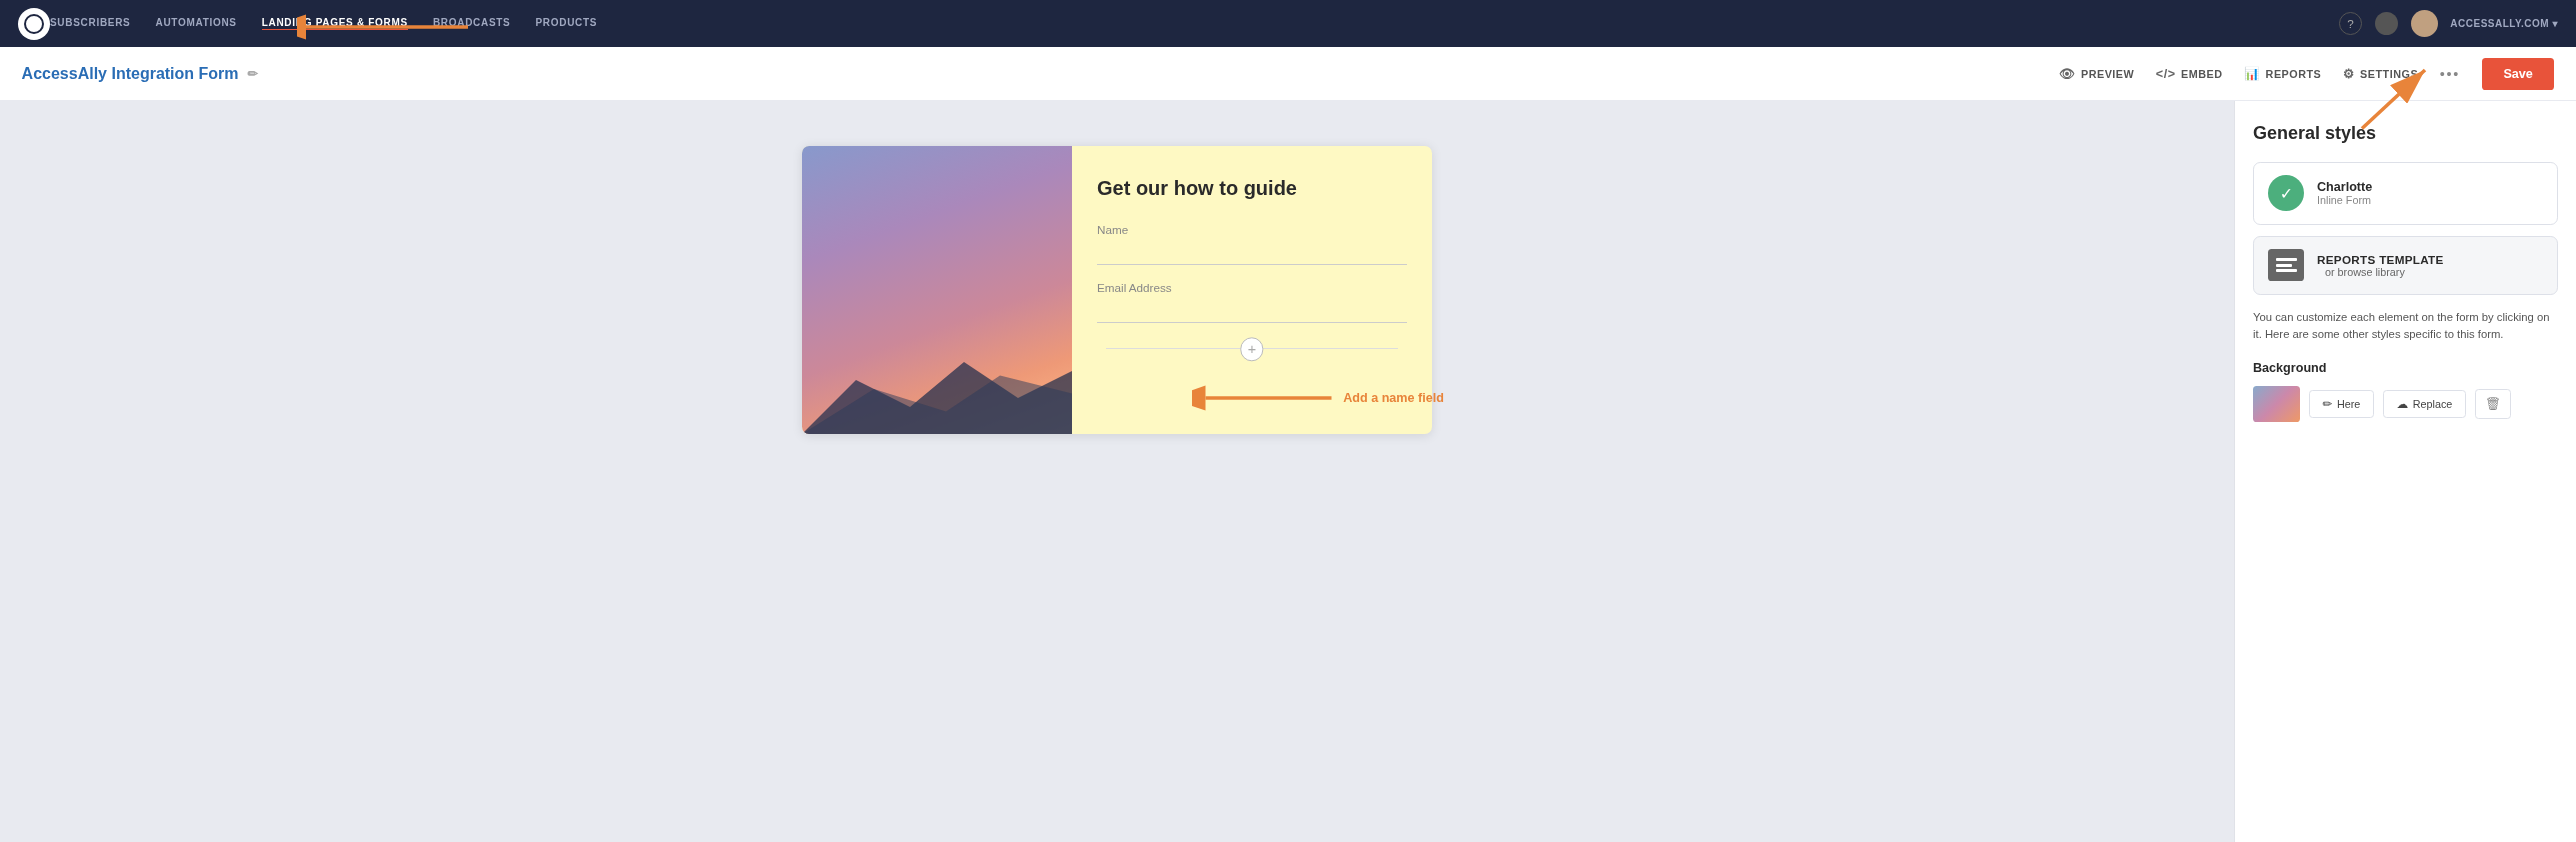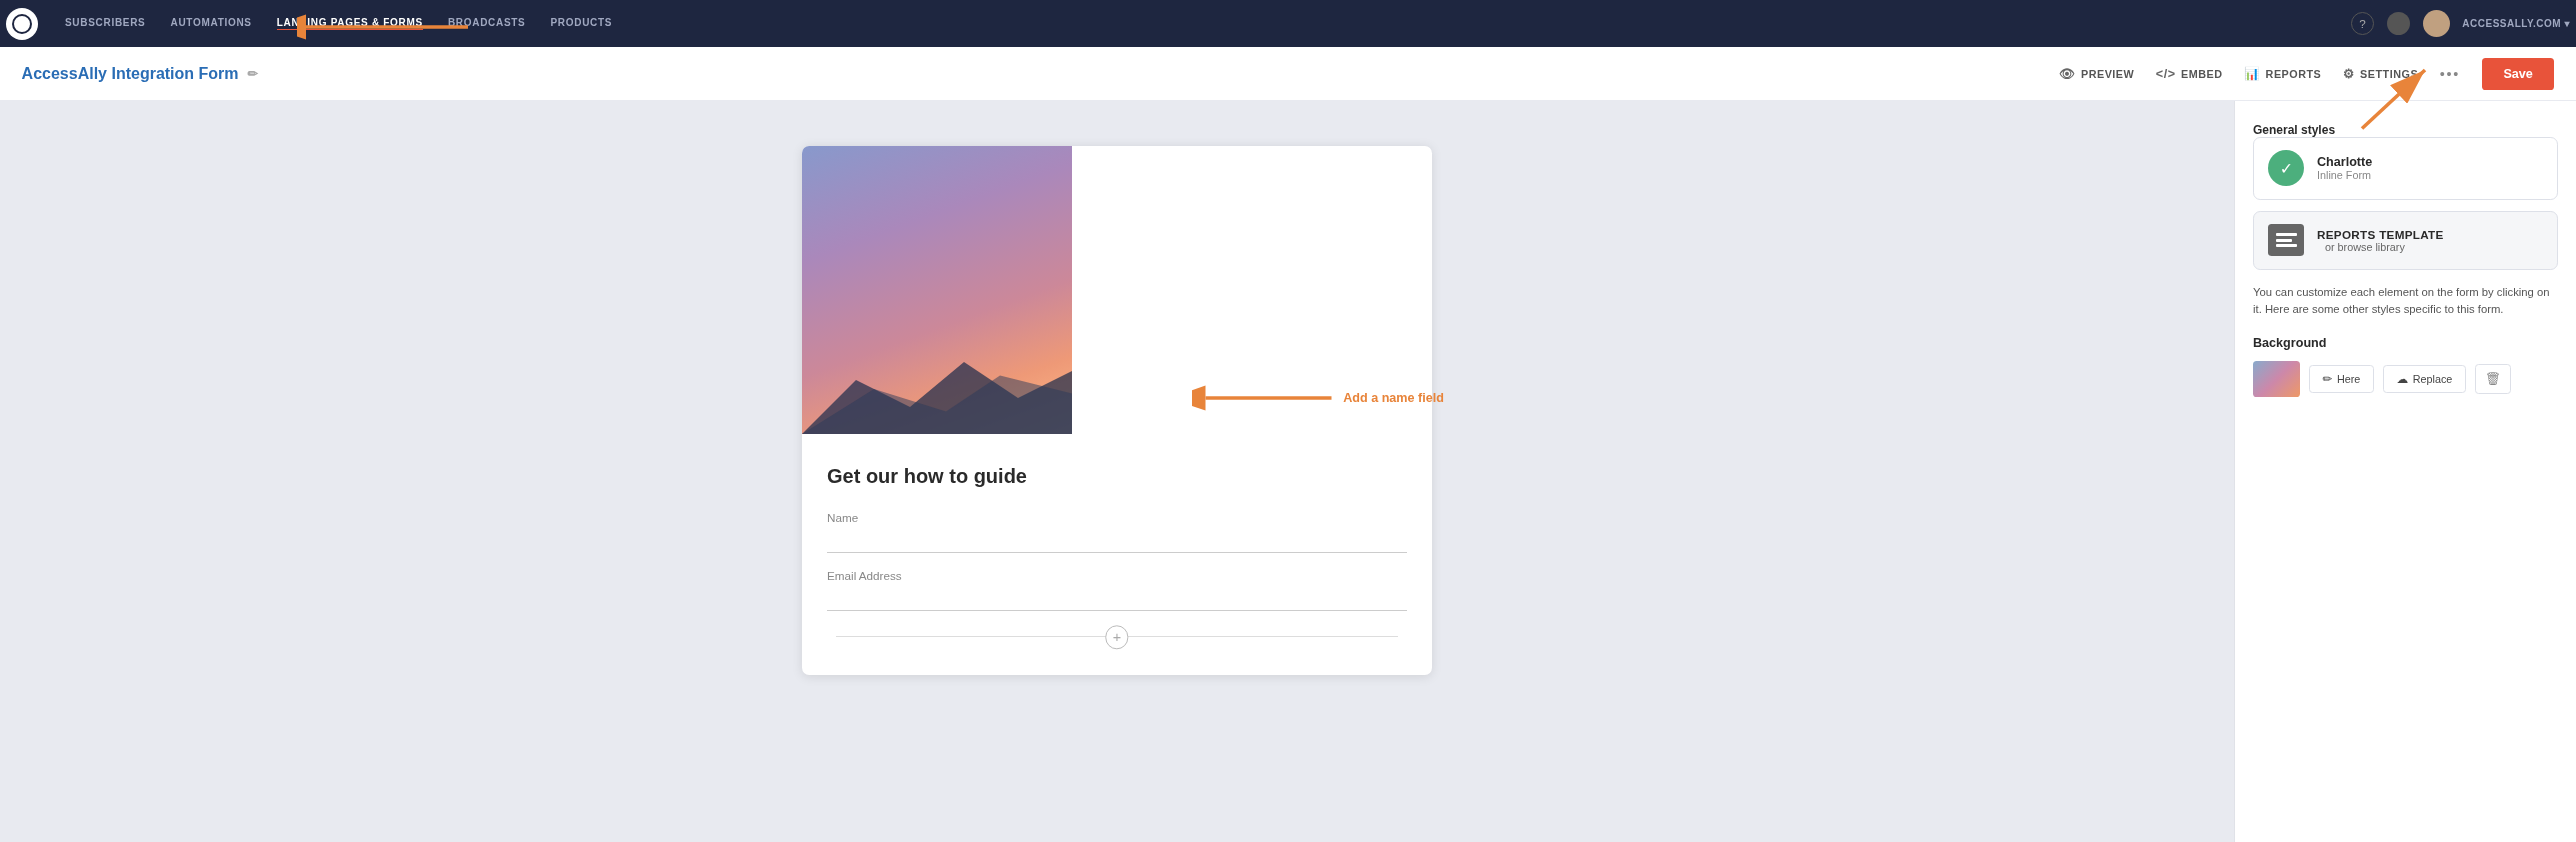--- a/index.html
+++ b/index.html
@@ -4,22 +4,21 @@
   <style>
     * { box-sizing: border-box; margin: 0; padding: 0; }
     body { font-family: -apple-system, BlinkMacSystemFont, 'Segoe UI', sans-serif; background: #f0f2f5; }
 
     
     .top-nav {
       background: #1e2640;
       display: flex;
       align-items: center;
       height: 47px;
-      padding: 0 6px;
-      gap: 27px;
+      padding: 0 18px;
     }
     .nav-logo {
       width: 32px;
       height: 32px;
       border-radius: 50%;
       background: white;
       display: flex;
       align-items: center;
       justify-content: center;
       flex-shrink: 0;
@@ -158,27 +157,26 @@
       flex: 1;
       background: #e8eaf0;
       padding: 27px;
       overflow: auto;
       position: relative;
     }
 
     
     .form-preview {
       display: flex;
-      background: #ffffff;
+      background: #fef9c3;
       border-radius: 7.2px;
       overflow: hidden;
       max-width: 630px;
       margin: 18px auto;
       box-shadow: 0 1.8px 10.8px rgba(0,0,0,0.1);
-      flex-direction: column;
     }
     .form-image {
       width: 270px;
       flex-shrink: 0;
       background: linear-gradient(160deg, #8899cc 0%, #aa88bb 30%, #cc8899 60%, #ee9977 80%, #ffbb88 100%);
       position: relative;
       overflow: hidden;
       min-height: 288px;
     }
     .form-image-mountains {
@@ -244,23 +242,24 @@
     
     .sidebar {
       width: 342px;
       background: white;
       border-left: 0.9px solid #e0e2e8;
       padding: 21.6px 18px;
       overflow-y: auto;
       flex-shrink: 0;
     }
     .sidebar-title {
-      font-size: 12px;
+      font-size: 18px;
       font-weight: 600;
       color: #2a2a2a;
+      margin-bottom: 18px;
     }
 
     
     .template-card {
       border: 0.9px solid #dde0e8;
       border-radius: 7.2px;
       padding: 12.6px 14.4px;
       display: flex;
       align-items: center;
       gap: 12.6px;

